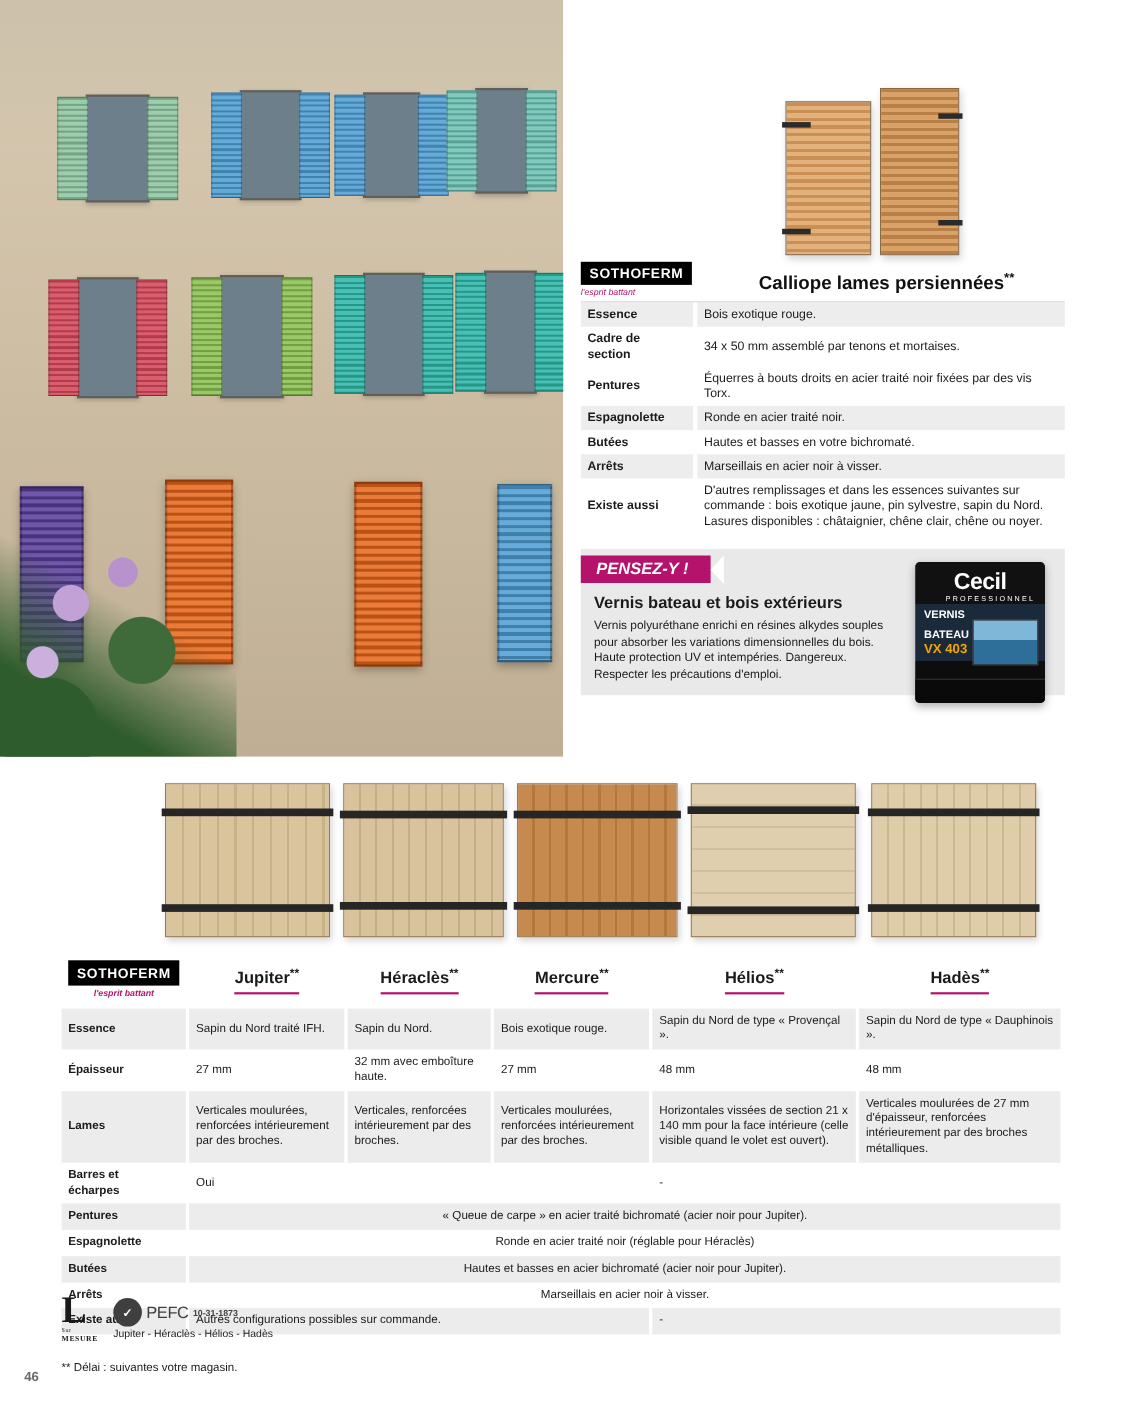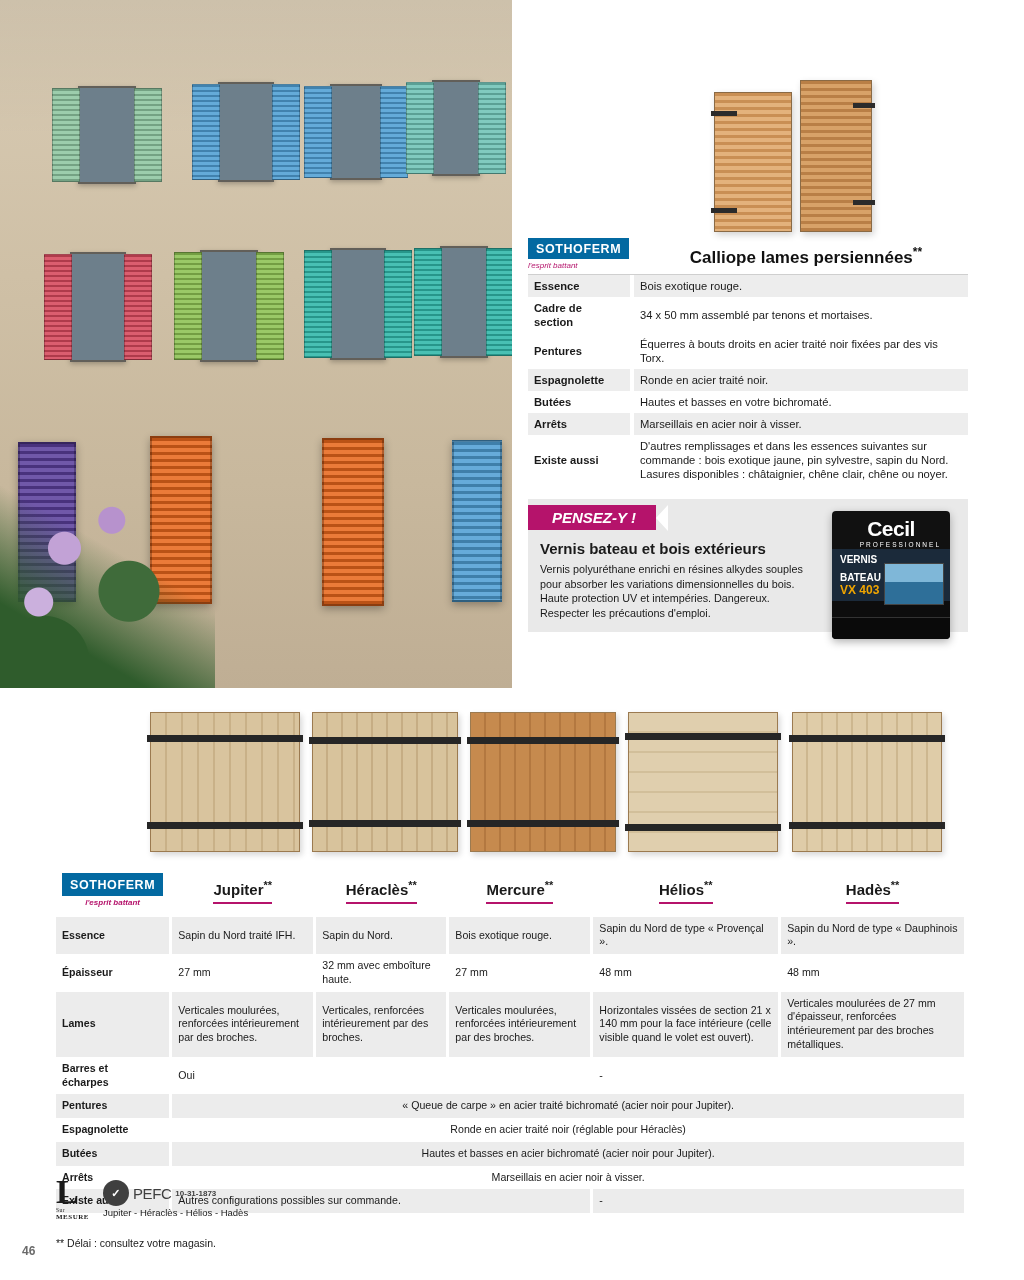--- a/index.html
+++ b/index.html
@@ -76,21 +76,21 @@
     left: 186px; width: 78px; height: 140px;
     background: repeating-linear-gradient(180deg,#c98f54 0 3px,#e3b27c 3px 7px);
   }
   .sp.two {
     left: 272px; width: 72px; height: 152px;
     background: repeating-linear-gradient(180deg,#b97f46 0 3px,#d8a268 3px 7px);
   }
   .hinge { position: absolute; background: #2b2b2b; height: 5px; }
 
   .brand-badge {
-    display: inline-block; background: #0369a1; color: #fff;
+    display: inline-block; background: #000000; color: #fff;
     padding: 4px 8px 3px; font-size: 12.5px; font-weight: bold; letter-spacing: .6px;
   }
   .brand-sub { color: #b5136b; font-size: 8px; font-style: italic; margin-top: 2px; }
 
   .table-head-row { display: flex; align-items: flex-end; gap: 12px; }
   .prod-title {
     font-size: 17px; font-weight: bold; color: #111; flex: 1; text-align: center;
     padding-bottom: 2px;
   }
   .prod-title sup { font-size: 12px; }
@@ -99,21 +99,21 @@
   table.spec td { padding: 4px 6px; vertical-align: middle; line-height: 1.25; }
   table.spec tr.alt td { background: #ededed; }
   table.spec td.k { width: 104px; font-weight: bold; }
   table.spec td.v { border-left: 4px solid #fff; }
 
   
   .pensez-wrap { position: relative; margin-top: 14px; background: #e9e9e9; padding: 10px 12px 12px; }
   .pensez-flag {
     position: relative; display: inline-block; background: #b5136b; color: #fff;
     font-size: 15px; font-style: italic; font-weight: bold;
-    padding: 4px 20px 4px 24px; margin-left: -12px; margin-top: -10px;
+    padding: 4px 20px 4px 14px; margin-left: -12px; margin-top: -10px;
   }
   .pensez-flag:after {
     content: ""; position: absolute; right: -12px; top: 0; border-style: solid;
     border-width: 13px 12px 13px 0; border-color: transparent #fff transparent transparent;
   }
   .pensez-title { font-size: 15px; font-weight: bold; margin: 10px 0 5px; }
   .pensez-body { font-size: 10.8px; line-height: 1.35; width: 268px; }
   .pensez-price { font-size: 10.8px; margin-top: 8px; }
   .pensez-price b { font-size: 12.5px; }
   .can {
@@ -403,17 +403,17 @@
       </div>
       <div>
         <div class="pefc-badge">
           <div class="pefc-circle">✓</div>
           <div class="pefc-txt">PEFC</div>
           <div class="pefc-code">10-31-1873</div>
         </div>
         <div class="pefc-list">Jupiter - Héraclès - Hélios - Hadès</div>
       </div>
     </div>
-    <div class="delai">** Délai : consultez votre magasin.</div>
+    <div class="delai">** Délai : suivantes votre magasin.</div>
   </div>
 
   <div class="pagenum">46</div>
 </div>
 
 </body></html>

